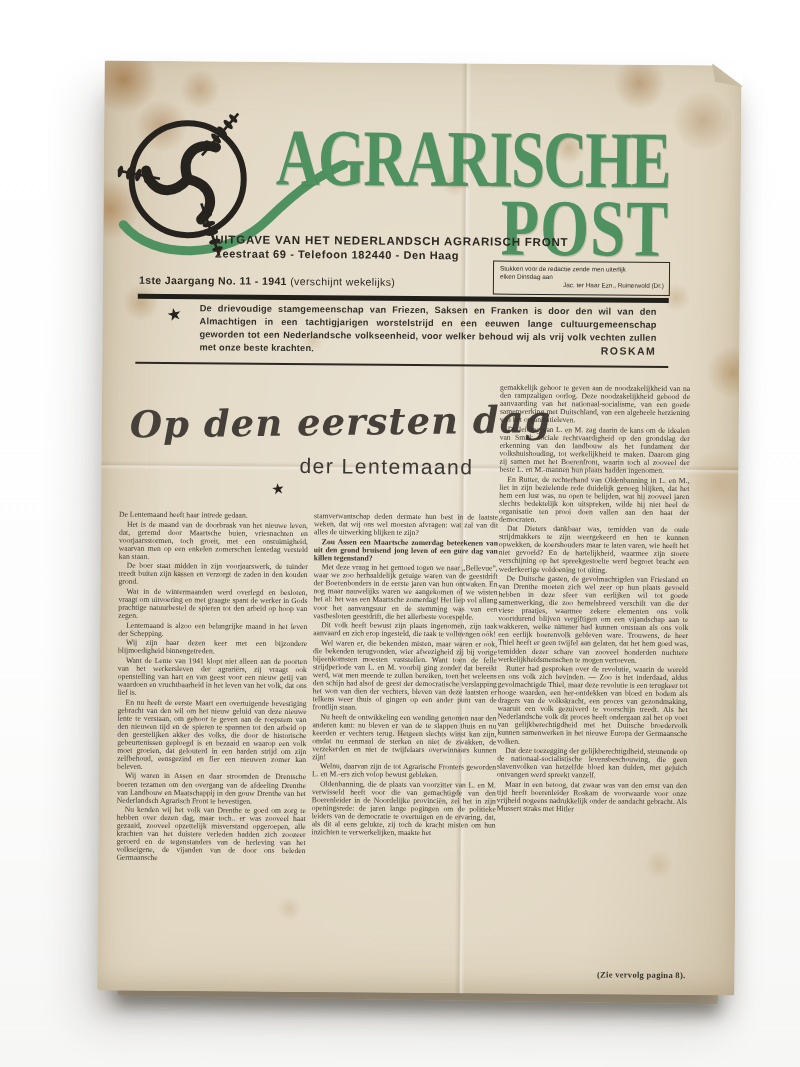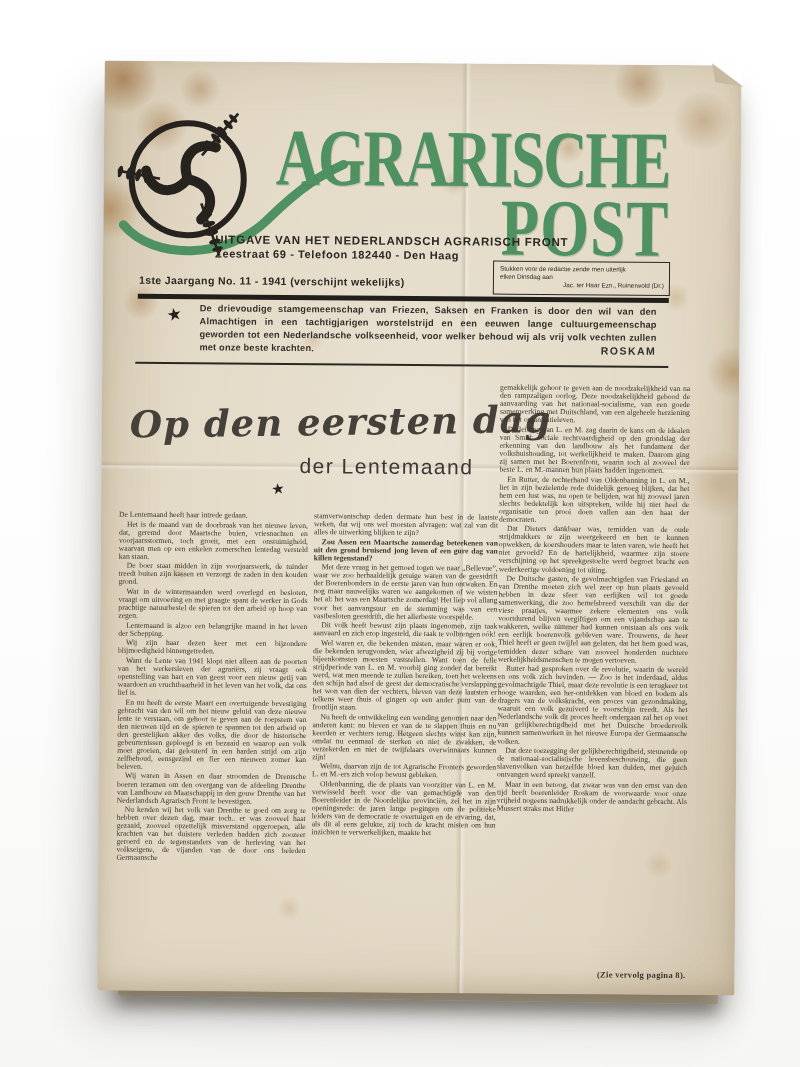--- a/index.html
+++ b/index.html
@@ -88,21 +88,21 @@
     font-size:63px;letter-spacing:1px;color:var(--masthead_green);
     transform:scaleY(1.28);transform-origin:left top;
     text-shadow:1px 1px 0 rgba(60,90,60,.2);
   }
   .publisher{position:absolute;left:112px;top:172px;width:420px;color:#2b2822;
     font-family:"Liberation Sans",sans-serif;font-weight:bold;}
   .publisher .l1{font-size:11.5px;letter-spacing:.8px;}
   .publisher .l2{font-size:11px;letter-spacing:.6px;margin-top:2px;}
   .issue-line{position:absolute;left:36px;top:213px;color:#2b2822;
     font-family:"Liberation Sans",sans-serif;font-weight:bold;font-size:10.5px;letter-spacing:.4px;}
-  .issue-line .light{font-weight:bold;}
+  .issue-line .light{font-weight:normal;}
   .editorial-box{
     position:absolute;left:390px;top:197px;width:177px;height:34px;
     border:1.5px solid #2b2822;padding:3px 5px 2px 6px;color:#2b2822;
     font-family:"Liberation Sans",sans-serif;font-size:6.4px;line-height:8px;
   }
   .editorial-box .r{text-align:right;}
   .rule-thick{position:absolute;left:35px;top:233px;width:531px;height:4.5px;background:#211f1a;}
   .rule-thin{position:absolute;left:33px;top:301px;width:533px;height:1.6px;background:#2b2822;}
 
   

